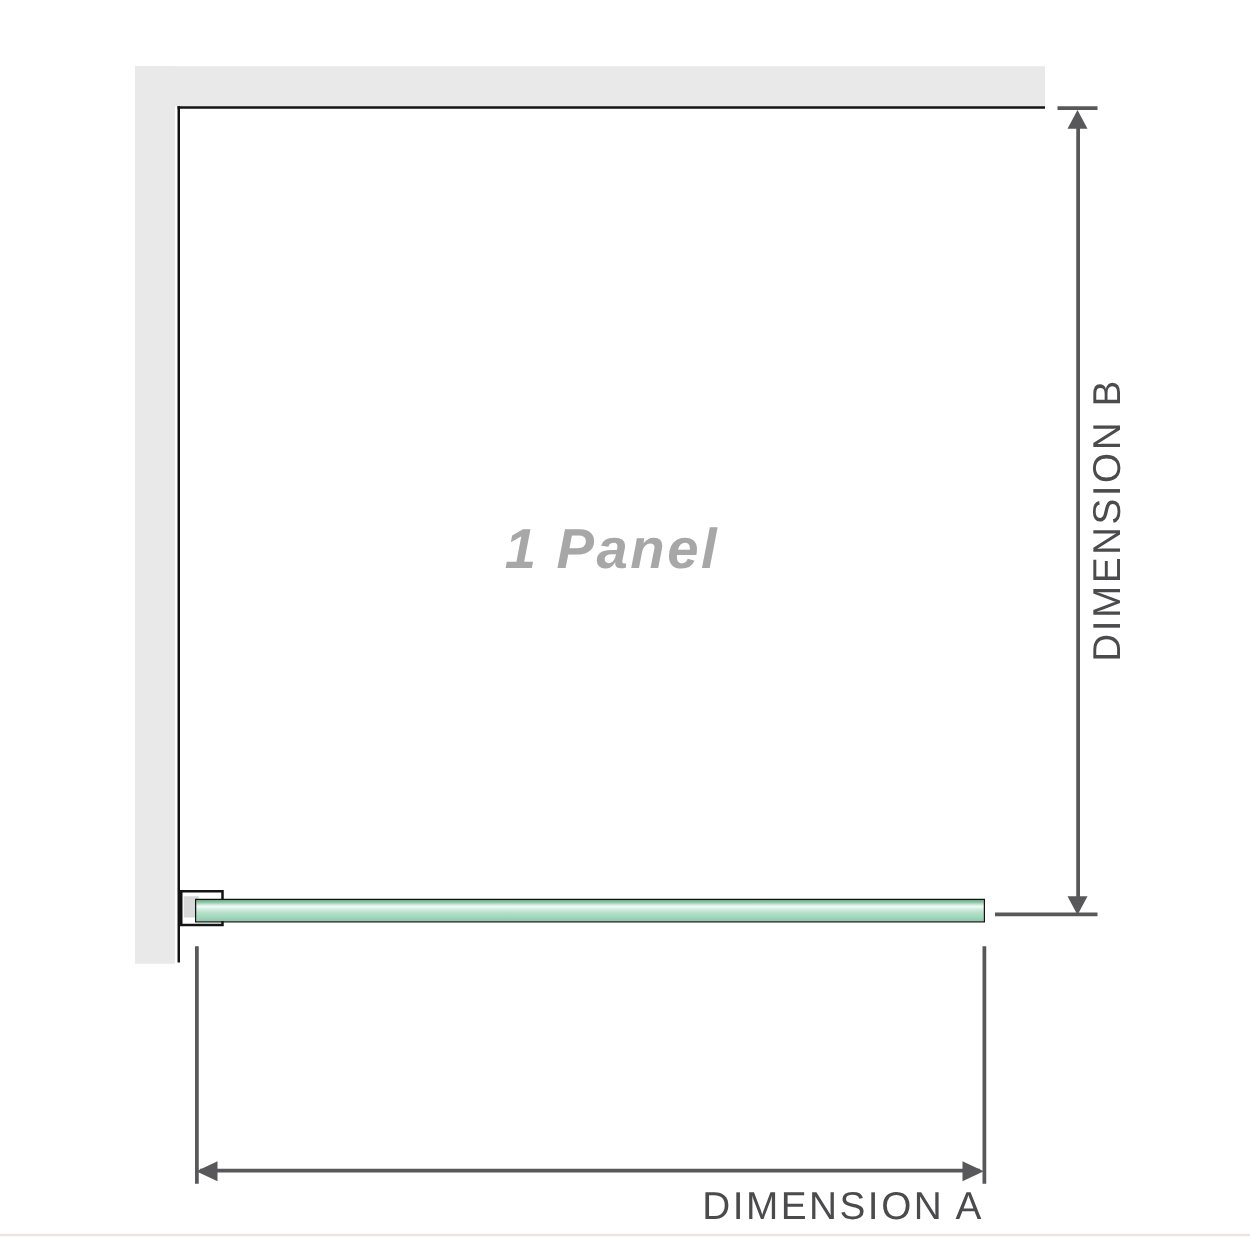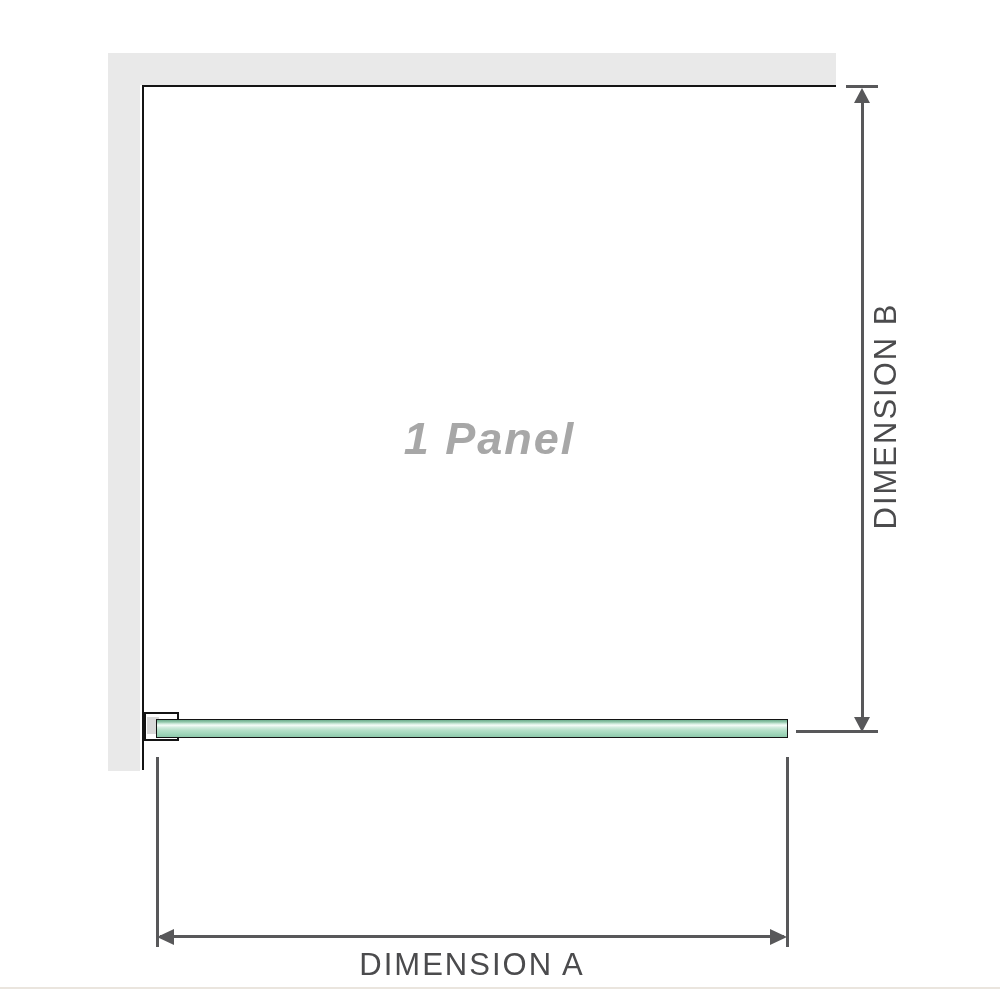--- a/index.html
+++ b/index.html
@@ -117,21 +117,21 @@
     border-right: 17px solid var(--dimension-line);
   }
   .dima-arrow-right {
     left: 770px; top: 928.5px;
     border-top: 8px solid transparent;
     border-bottom: 8px solid transparent;
     border-left: 17px solid var(--dimension-line);
   }
   .dima-label {
     left: 157px; top: 948px; width: 630px; height: 34px;
-    text-align: center;
+    text-align: right;
     font-size: 31px;
     line-height: 34px;
     letter-spacing: 2px;
     color: var(--dimension-text);
     white-space: nowrap;
   }
 
   
   .baseline {
     left: 0; top: 987px; width: 1000px; height: 2px;

